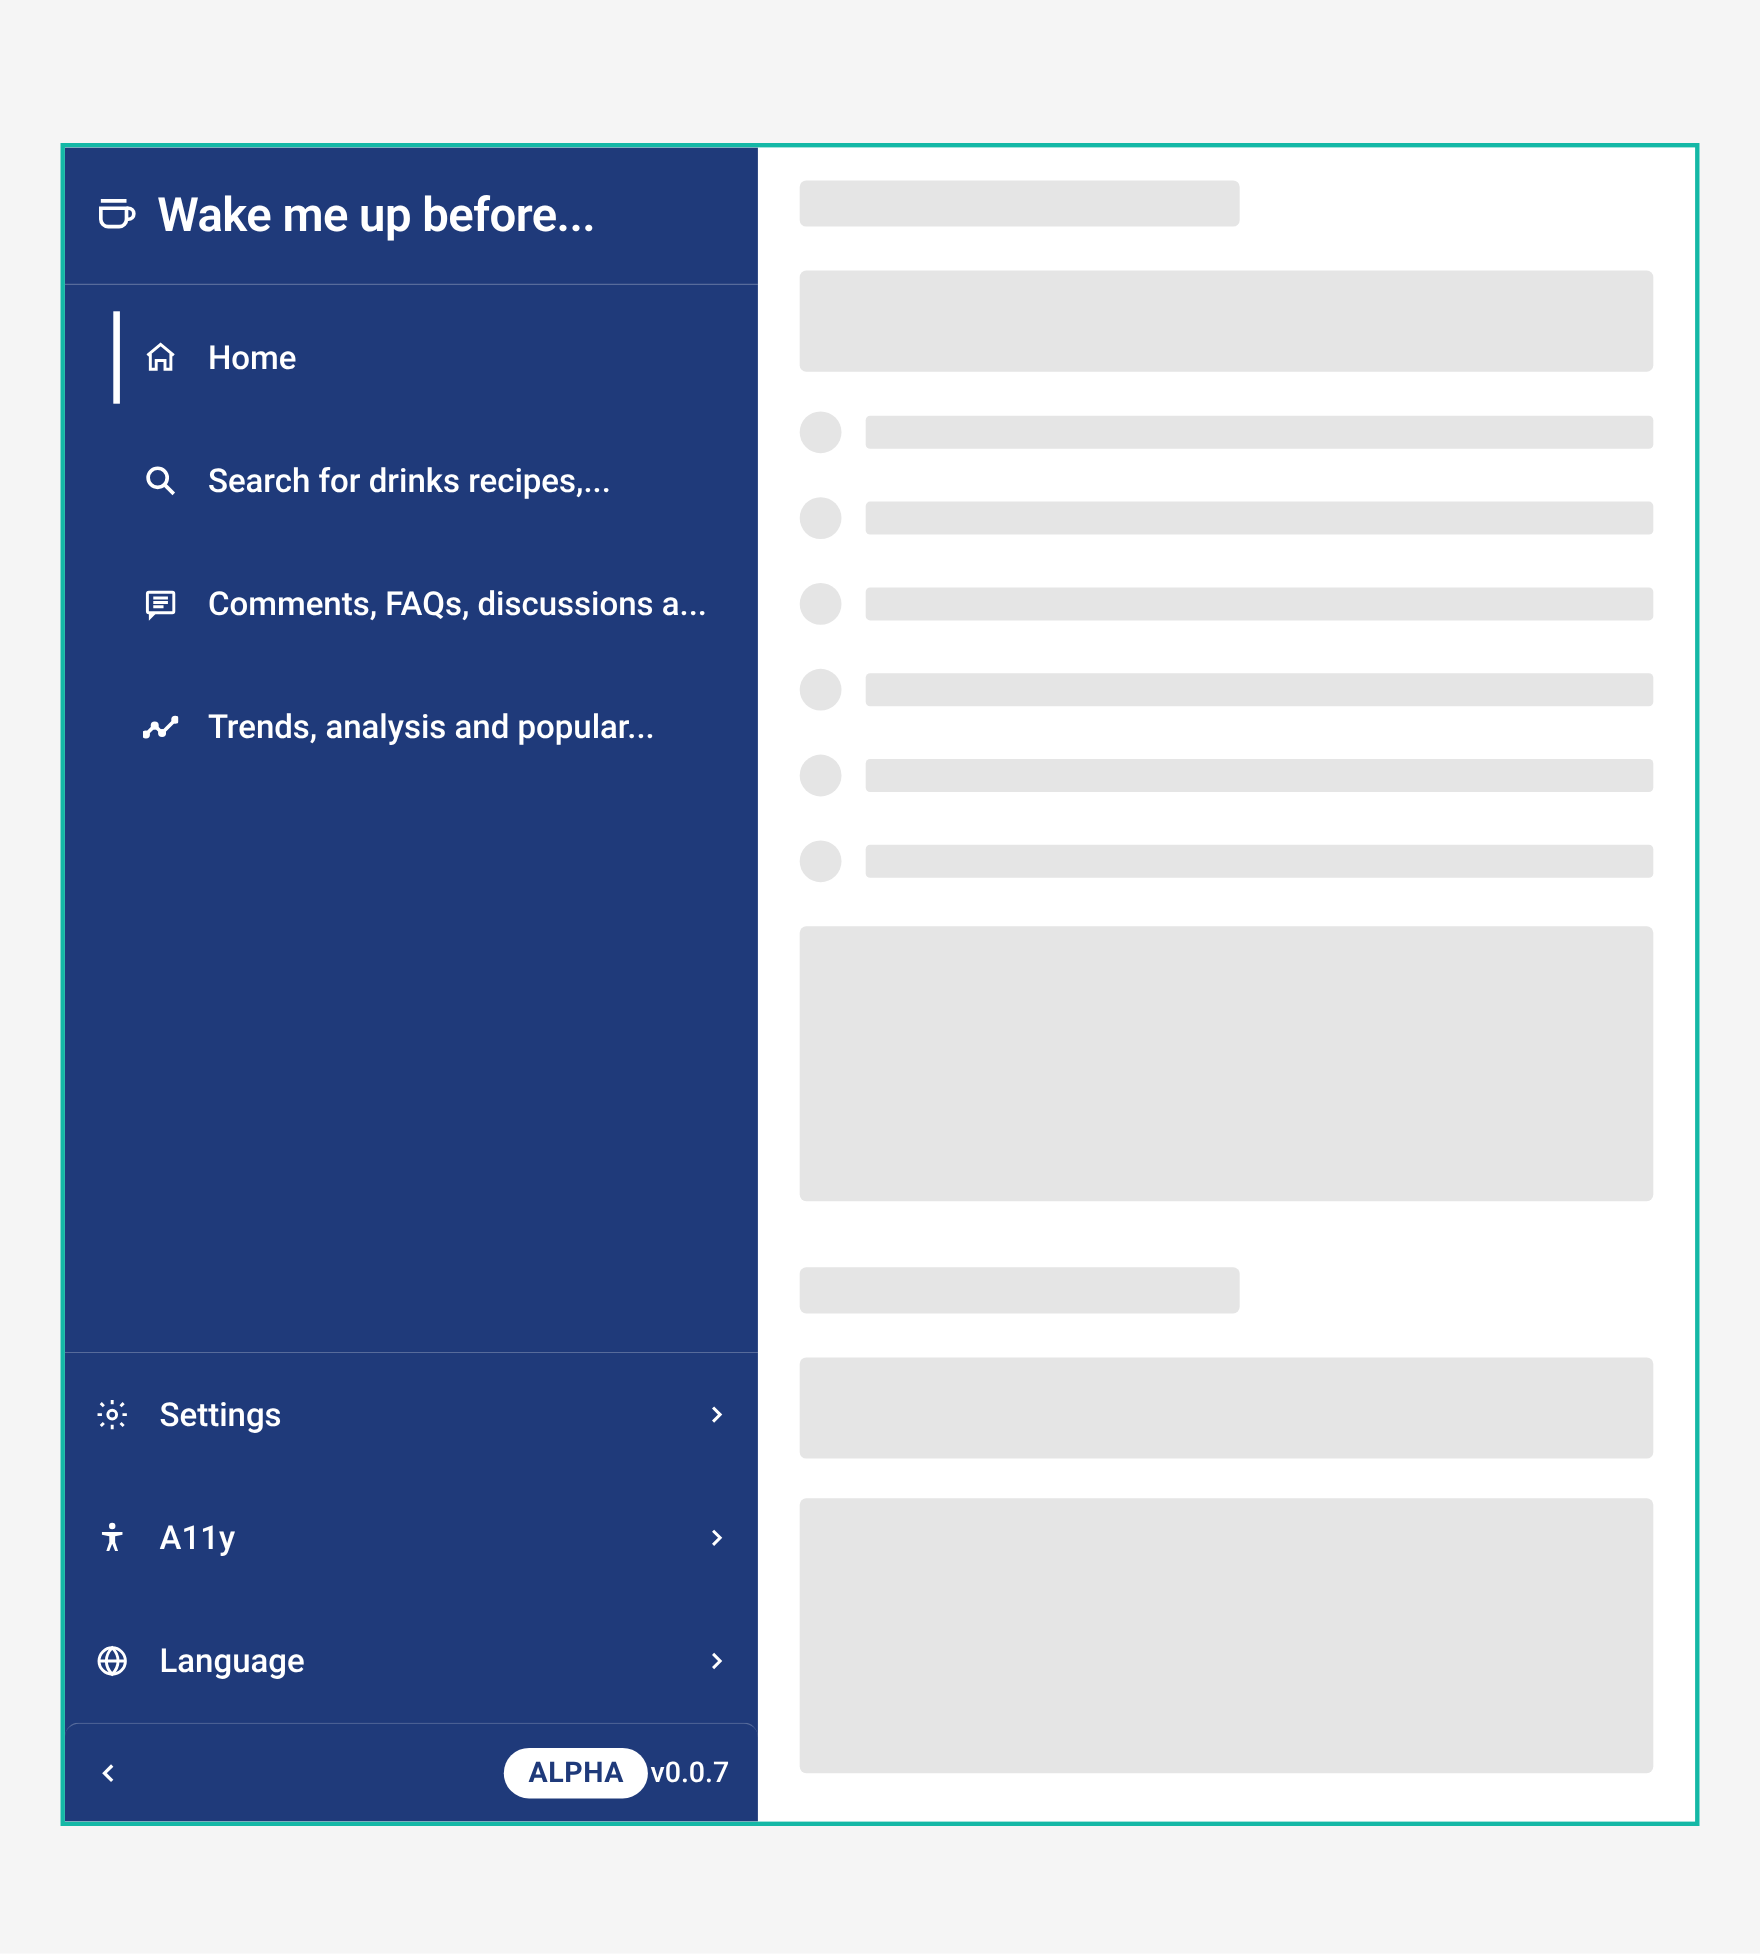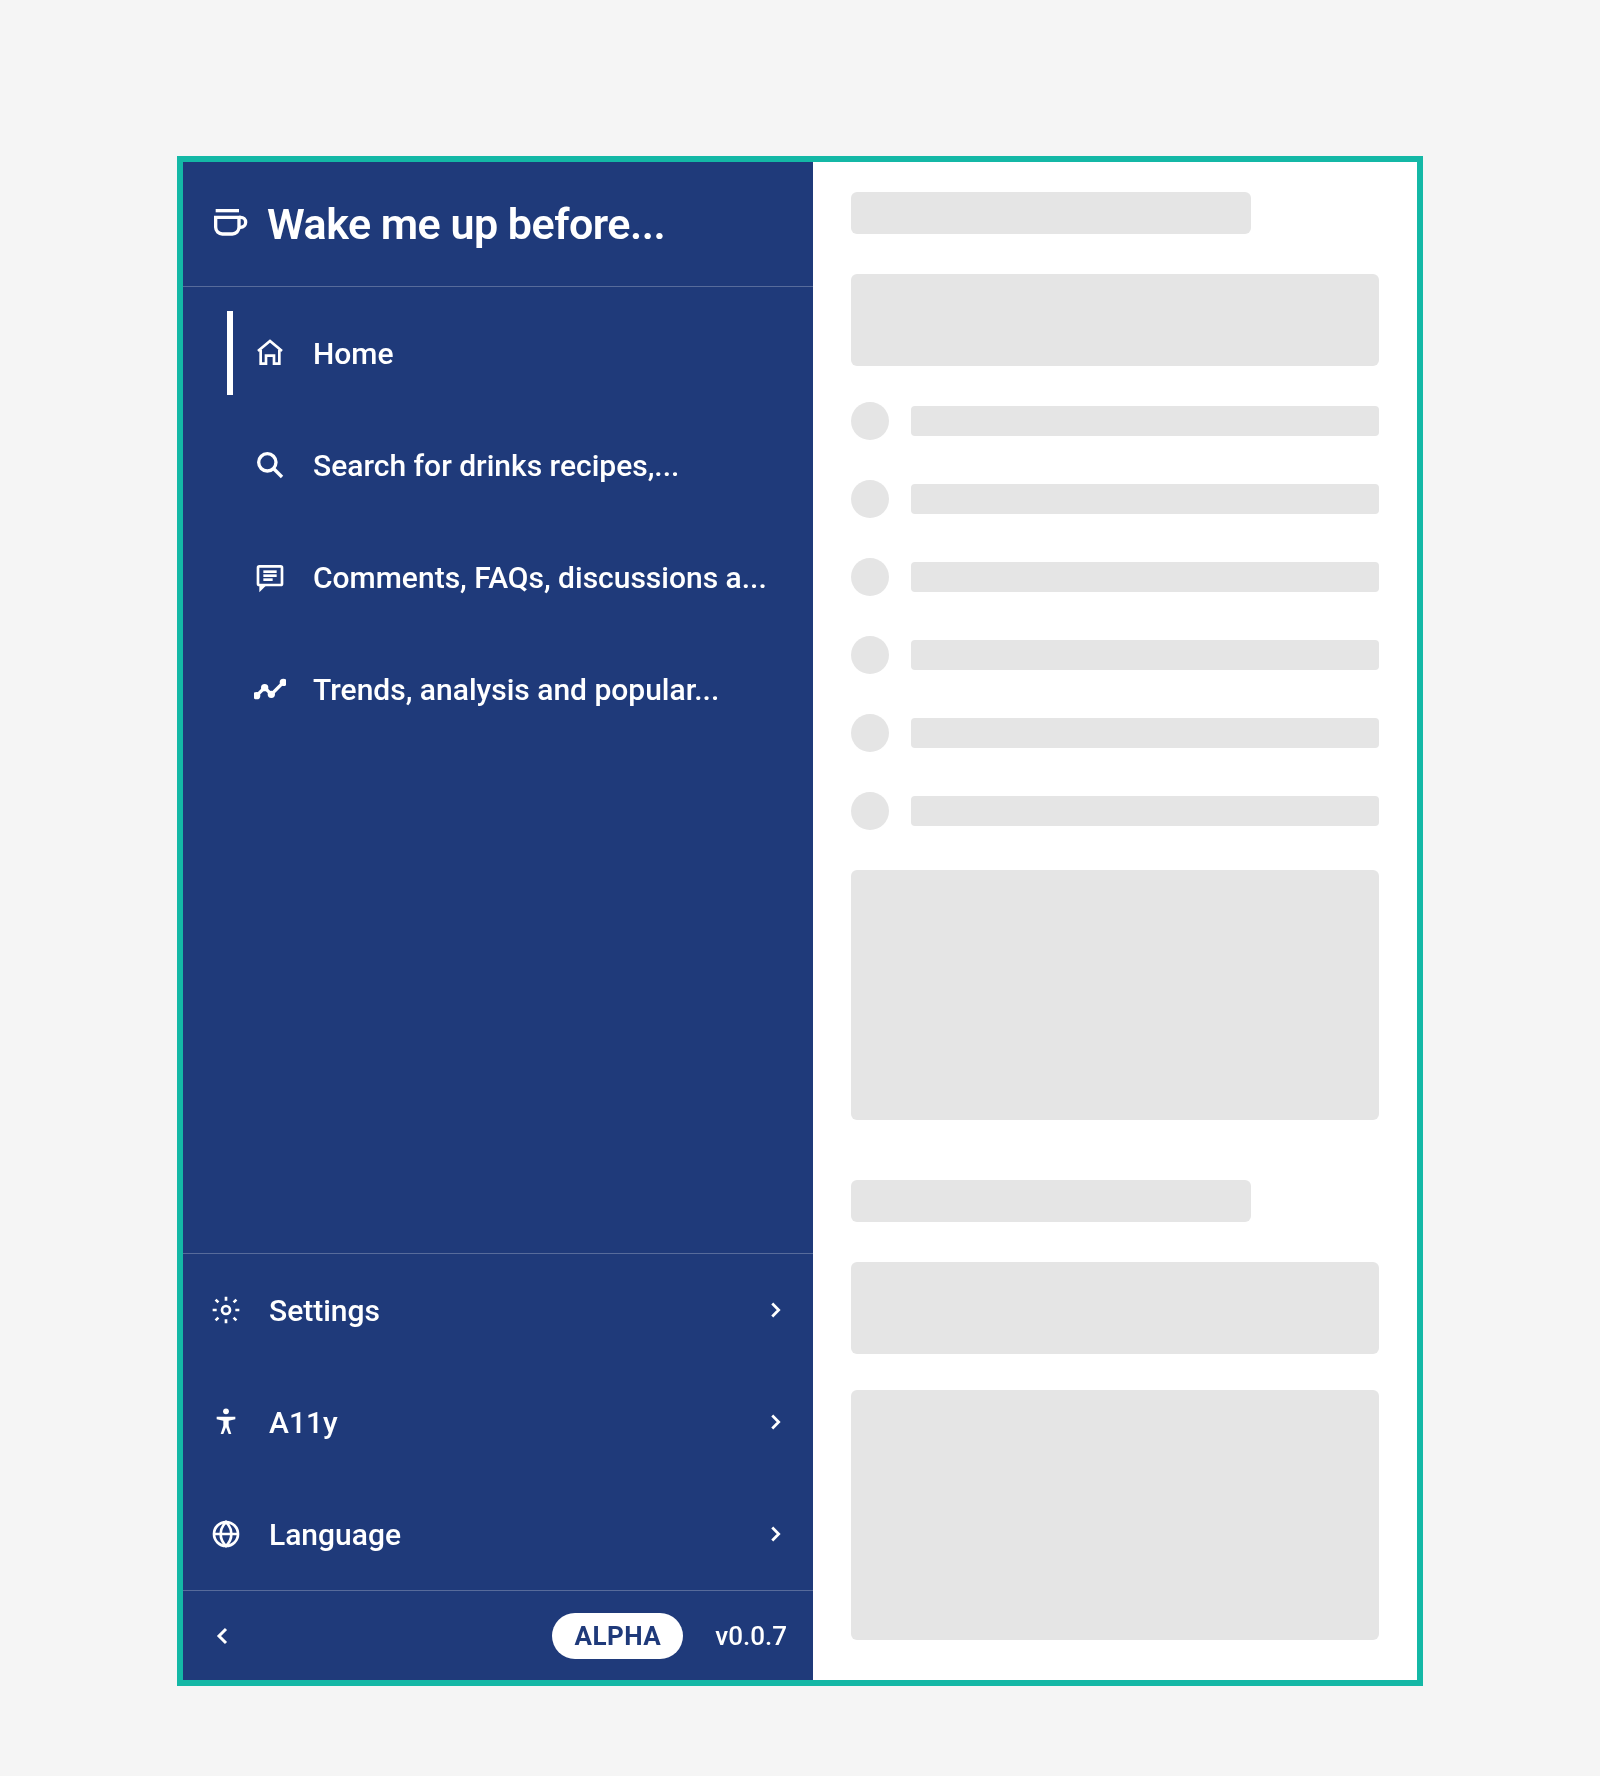--- a/index.html
+++ b/index.html
@@ -11,27 +11,26 @@
       font-family: -apple-system, BlinkMacSystemFont, "Segoe UI", Roboto, Helvetica, Arial, sans-serif;
       background: #f5f5f5;
       width: 1600px;
       height: 1776px;
       display: flex;
       align-items: flex-start;
       justify-content: center;
       padding-top: 130px;
     }
     .app-container {
-      width: 1246px;
+      width: 1490px;
       height: 1530px;
-      border: 6px solid #14b8a6;
+      border: 4px solid #14b8a6;
       display: flex;
       overflow: hidden;
       background: #fff;
-      margin-top: 26px;
     }
     
     .sidebar {
       width: 630px;
       background: #1f3a7a;
       color: #fff;
       display: flex;
       flex-direction: column;
       flex-shrink: 0;
     }
@@ -108,21 +107,22 @@
     }
     .nav-bottom {
       border-top: 1px solid rgba(255,255,255,0.25);
     }
     .sidebar-footer {
       border-top: 1px solid rgba(255,255,255,0.25);
       display: flex;
       align-items: center;
       padding: 0 26px;
       height: 90px;
-      gap: 32px;
+      gap: 2px;
+      border-radius: 13px;
     }
     .footer-back {
       width: 28px;
       height: 28px;
       display: flex;
       align-items: center;
       justify-content: center;
       cursor: pointer;
     }
     .footer-spacer {

